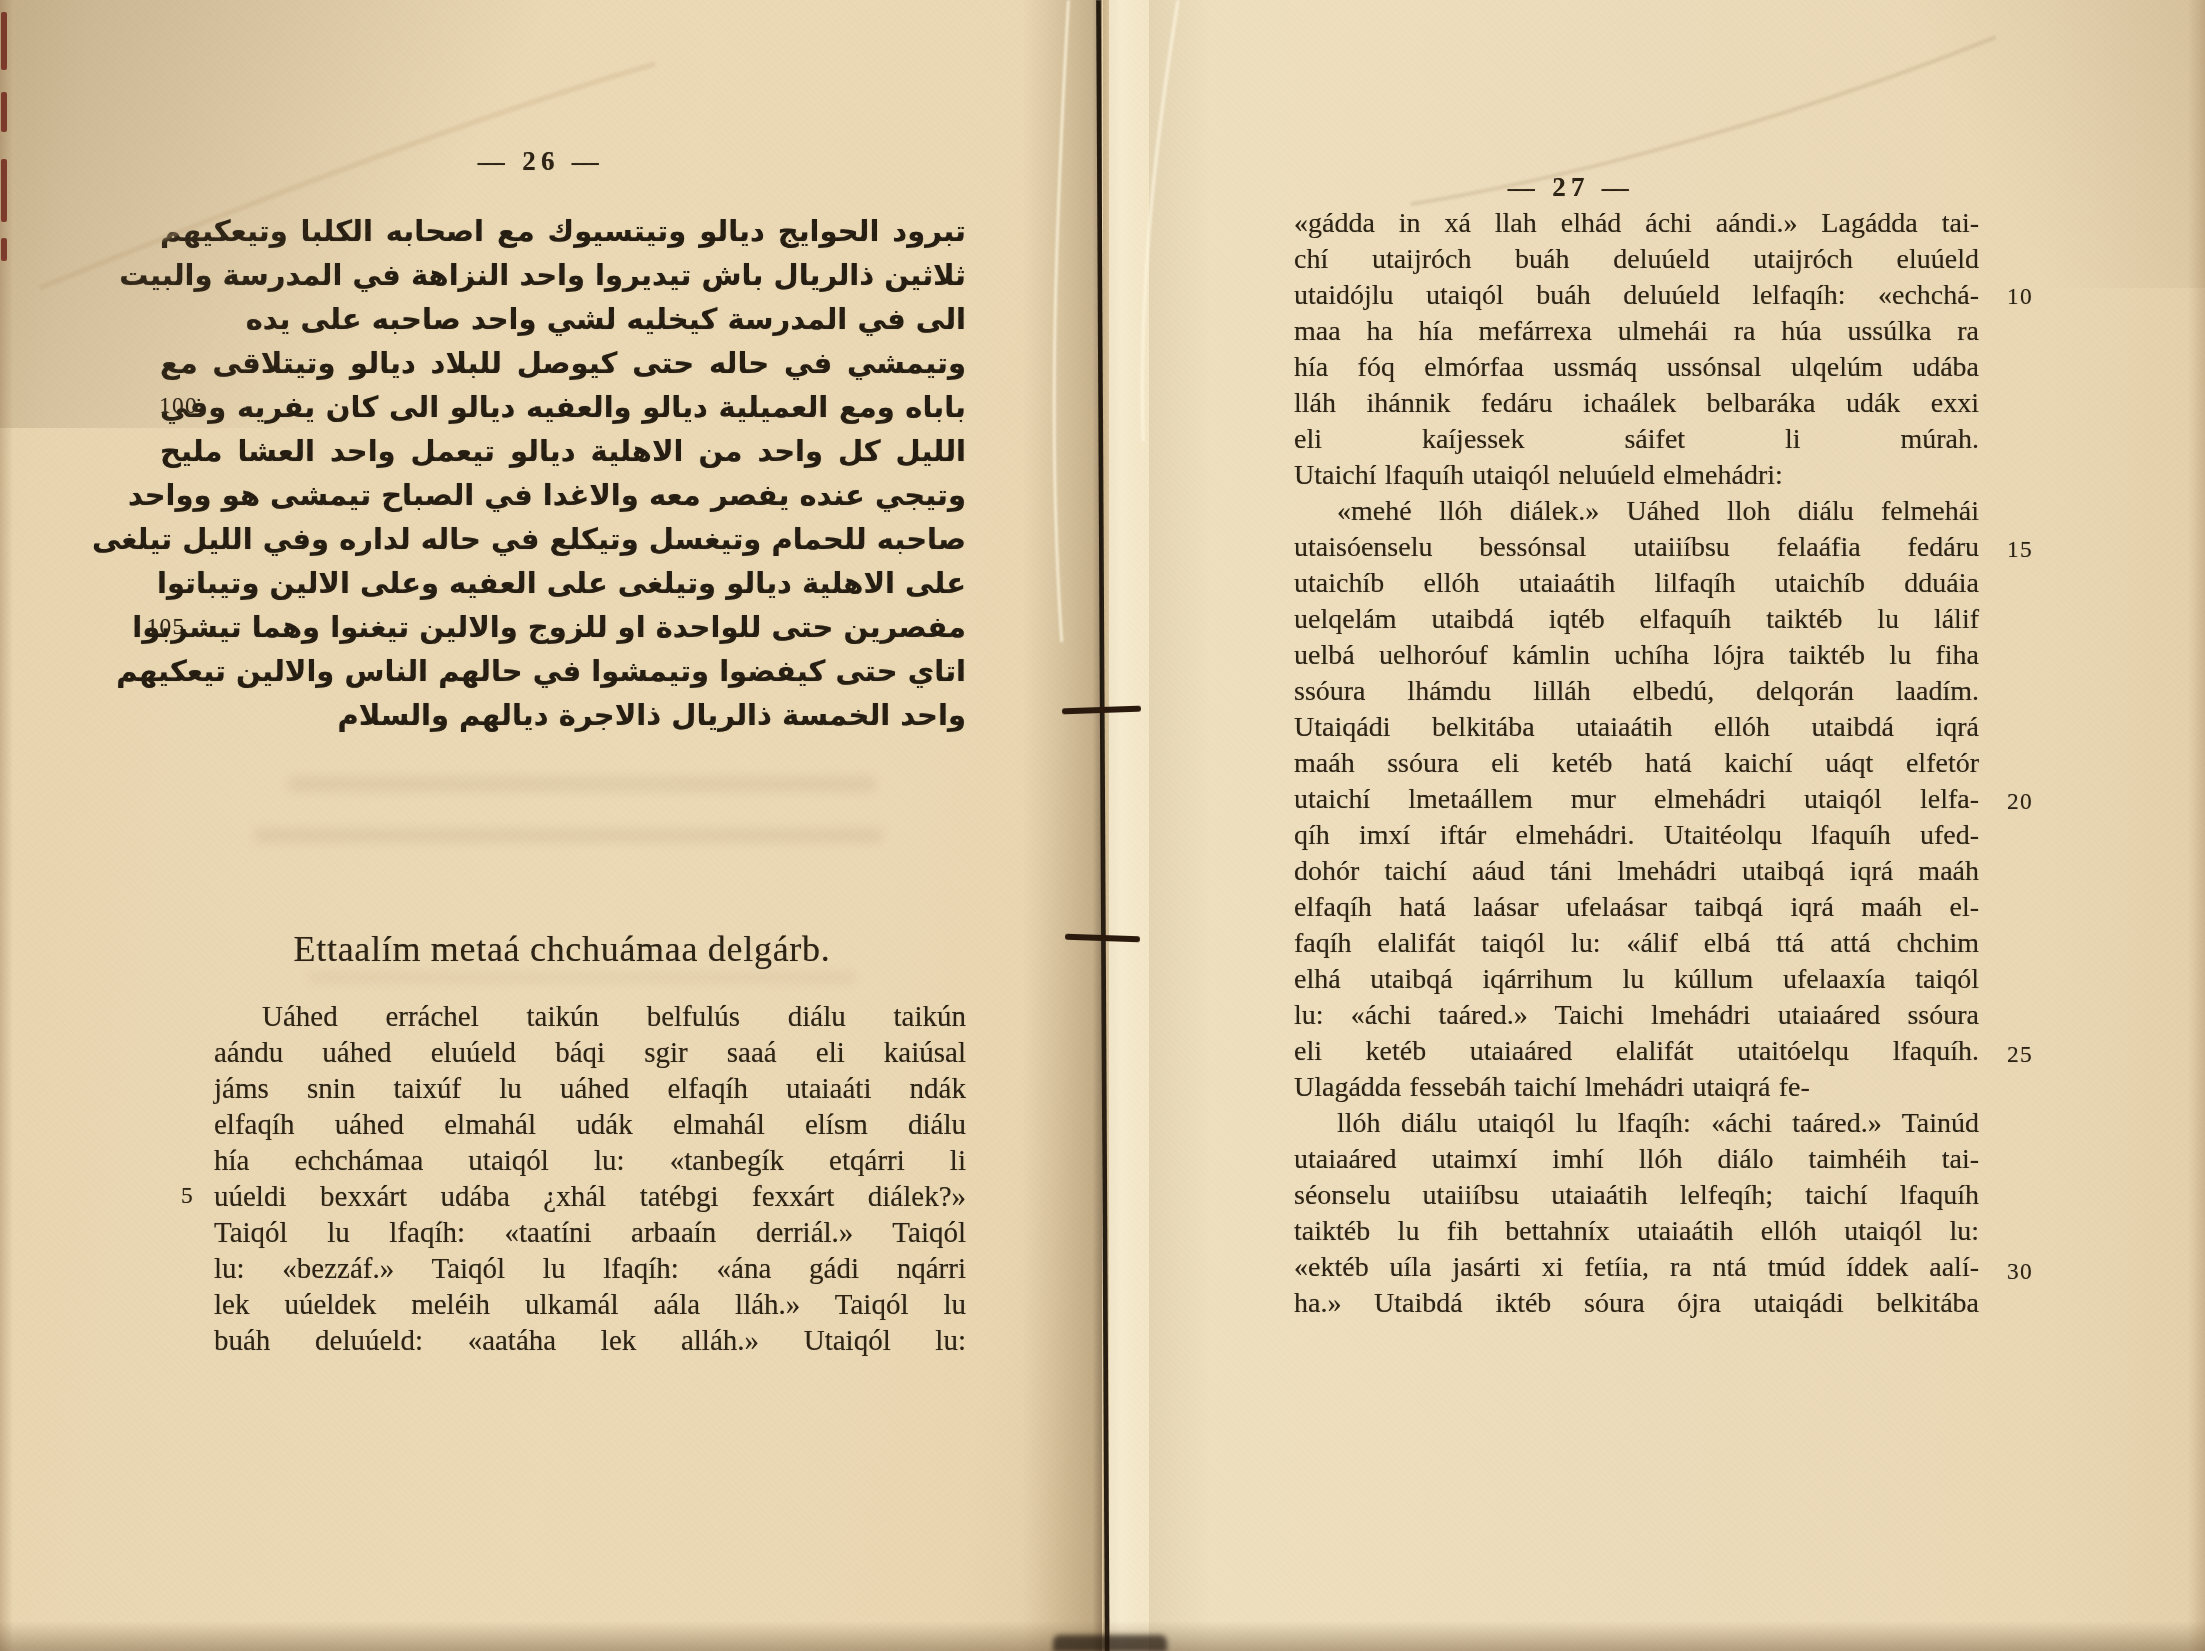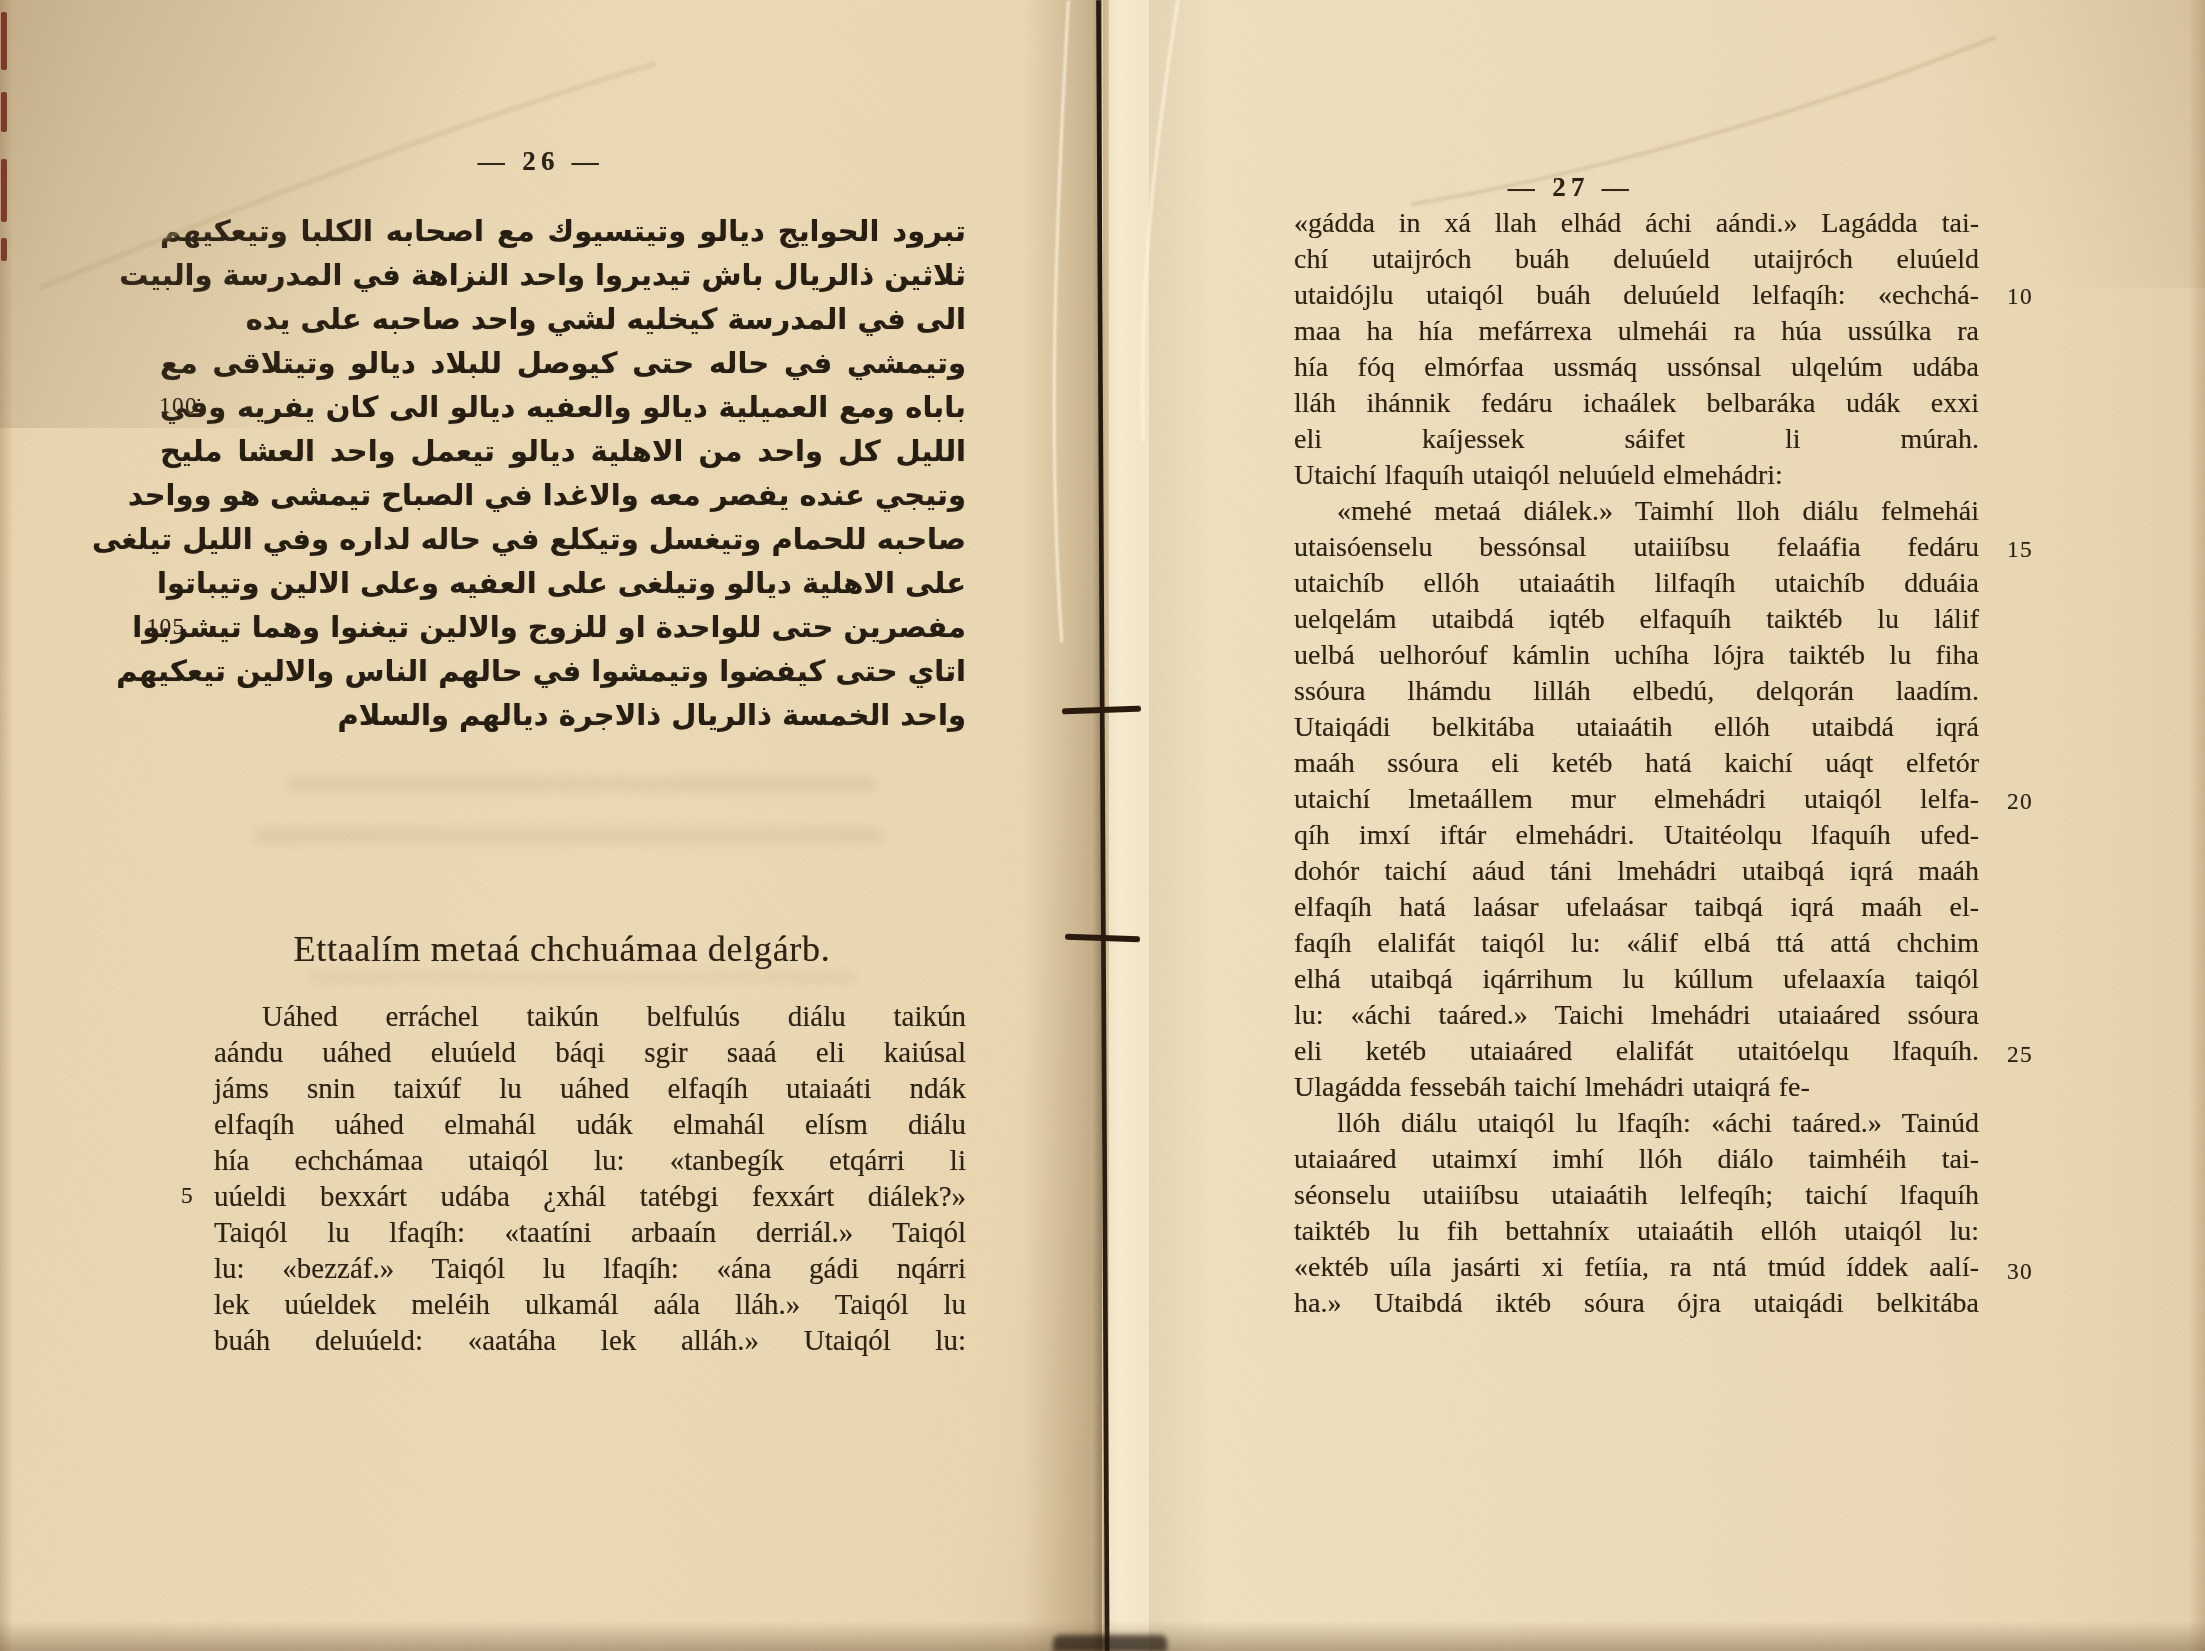--- a/index.html
+++ b/index.html
@@ -141,21 +141,21 @@
 
     <div class="latin-block latin-27 ink" style="left:191px;top:205px;">
         <div class="tl">«gádda in xá llah elhád áchi aándi.» Lagádda tai-</div>
         <div class="tl">chí utaijróch buáh deluúeld utaijróch eluúeld</div>
         <div class="tl">utaidójlu utaiqól buáh deluúeld lelfaqíh: «echchá-</div>
         <div class="tl">maa ha hía mefárrexa ulmehái ra húa ussúlka ra</div>
         <div class="tl">hía fóq elmórfaa ussmáq ussónsal ulqelúm udába</div>
         <div class="tl">lláh ihánnik fedáru ichaálek belbaráka udák exxi</div>
         <div class="tl">eli kaíjessek sáifet li múrah.</div>
         <div class="tl">Utaichí lfaquíh utaiqól neluúeld elmehádri:</div>
-        <div class="tl">«mehé metaá diálek.» Taimhí lloh diálu felmehái</div>
+        <div class="tl">«mehé llóh diálek.» Uáhed lloh diálu felmehái</div>
         <div class="tl">utaisóenselu bessónsal utaiiíbsu felaáfia fedáru</div>
         <div class="tl">utaichíb ellóh utaiaátih lilfaqíh utaichíb dduáia</div>
         <div class="tl">uelqelám utaibdá iqtéb elfaquíh taiktéb lu lálif</div>
         <div class="tl">uelbá uelhoróuf kámlin uchíha lójra taiktéb lu fiha</div>
         <div class="tl">ssóura lhámdu lilláh elbedú, delqorán laadím.</div>
         <div class="tl">Utaiqádi belkitába utaiaátih ellóh utaibdá iqrá</div>
         <div class="tl">maáh ssóura eli ketéb hatá kaichí uáqt elfetór</div>
         <div class="tl">utaichí lmetaállem mur elmehádri utaiqól lelfa-</div>
         <div class="tl">qíh imxí iftár elmehádri. Utaitéolqu lfaquíh ufed-</div>
         <div class="tl">dohór taichí aáud táni lmehádri utaibqá iqrá maáh</div>

